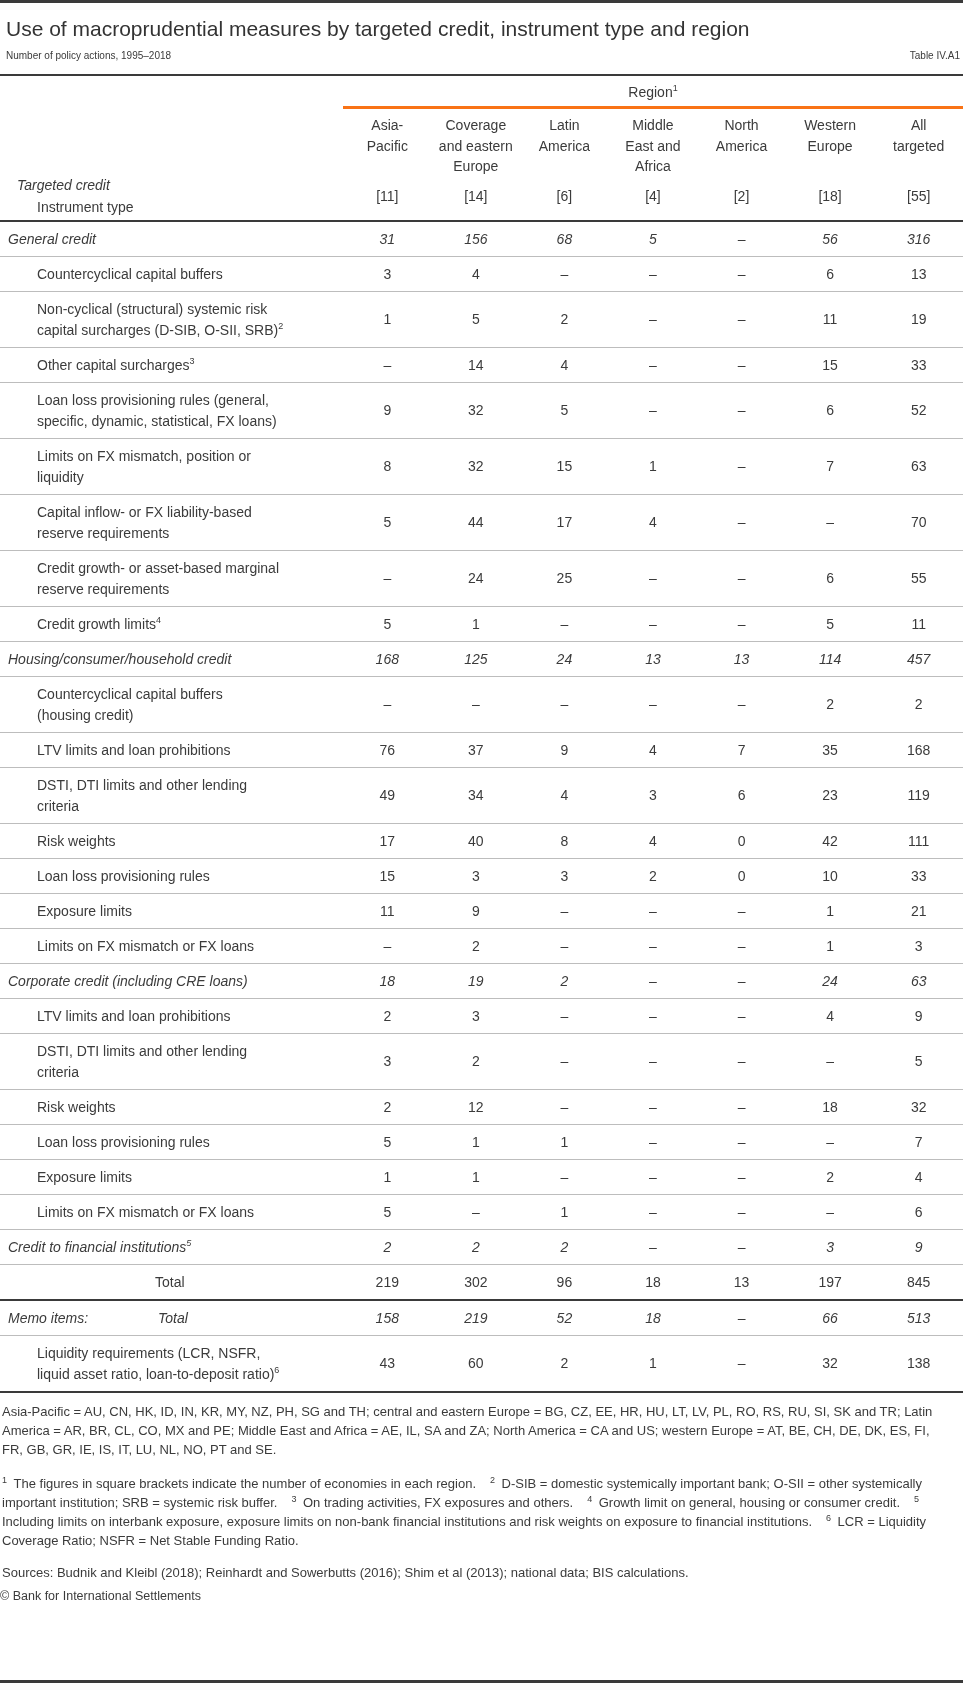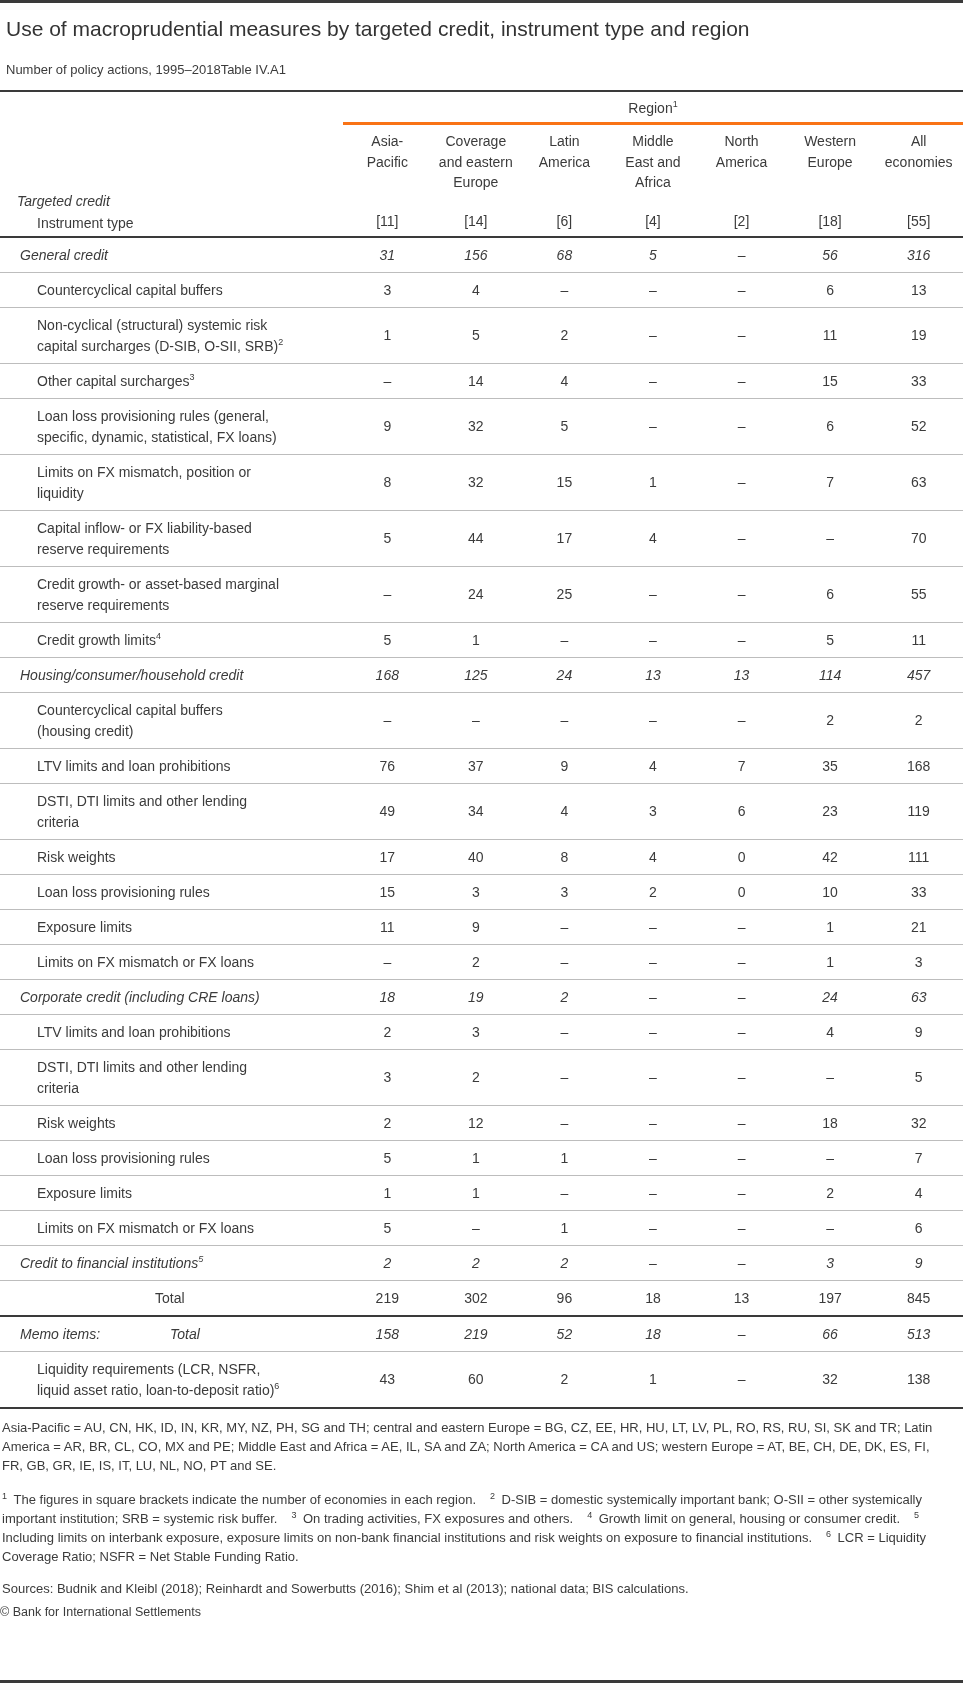--- a/index.html
+++ b/index.html
@@ -5,47 +5,47 @@
   html,body{margin:0;padding:0;background:#fff;}
   .page{
     width:963px;height:1683px;position:relative;background:#fff;
     font-family:"Liberation Sans",sans-serif;color:#3b3b3b;
     box-sizing:border-box;overflow:hidden;
   }
   .rule-top,.rule-bottom{position:absolute;left:0;right:0;height:3px;background:#3a3a3a;}
   .rule-top{top:0;}
   .rule-bottom{bottom:0;}
   .title{font-size:21px;font-weight:400;color:#333;margin:16px 6px 0 6px;line-height:1.25;}
-  .subtitle-row{display:flex;align-items:baseline;
-    font-size:13px;margin:20px 3px 0 6px;}
+  .subtitle-row{display:flex;justify-content:space-between;align-items:baseline;
+    font-size:10px;margin:8px 3px 0 6px;}
   .rule-heavy{height:2px;background:#3a3a3a;margin-top:13px;}
 
   table.policy{width:100%;border-collapse:collapse;table-layout:fixed;font-size:14px;margin:0;}
   table.policy th{font-weight:400;}
   
   .h-region{border-bottom:3px solid #f97316;text-align:center;padding:8px 0 6px 0;font-size:14px;}
   .h-label{vertical-align:bottom;text-align:left;padding:0 0 5px 0;}
   .h-label .tc{font-style:italic;padding-left:17px;margin-bottom:6px;}
   .h-label .it{padding-left:37px;}
   th.col-head{vertical-align:top;text-align:center;position:relative;height:100px;padding:6px 2px 5px 2px;line-height:1.45;}
-  th.col-head .col-count{position:absolute;left:0;right:0;bottom:5px;text-align:center;}
+  th.col-head .col-count{position:absolute;left:0;right:0;bottom:14px;text-align:center;}
   thead tr.hdr2 th{border-bottom:2px solid #3a3a3a;}
 
   
   tbody td{border-top:1px solid #bdbdbd;vertical-align:middle;line-height:21px;
     padding-top:6.5px;padding-bottom:6.5px;}
   tbody tr:first-child td{border-top:none;}
   tbody tr.thick-top td{border-top:2px solid #3a3a3a;}
   td.c-label{text-align:left;}
   td.c-val{text-align:center;}
   tr.row-item td.c-label{padding-left:37px;}
   tr.row-section td{font-style:italic;}
-  tr.row-section td.c-label{padding-left:20px;}
+  tr.row-section td.c-label{padding-left:8px;}
   tr.row-memo td{font-style:italic;}
-  tr.row-memo td.c-label{padding-left:20px;}
+  tr.row-memo td.c-label{padding-left:8px;}
   .memo-left{display:inline-block;width:150px;}
   tr.row-total td.c-label{padding-left:155px;}
   sup{font-size:9px;line-height:0;}
   .table-bottom-rule{height:2px;background:#3a3a3a;}
 
   .legend{font-size:13px;line-height:19px;margin:9px 21px 0 2px;}
   .notes{font-size:13px;line-height:19px;margin:15px 3px 0 2px;}
   .notes .note{margin-right:14px;}
   .sources{font-size:13px;line-height:19px;margin:13px 3px 0 2px;}
   .copyright{font-size:12.5px;text-align:left;margin:7px 20px 0 0;}
@@ -126,21 +126,21 @@
           <th class="col-head">
             <div class="col-lines">
               <div>Western</div>
               <div>Europe</div>
             </div>
             <div class="col-count">[18]</div>
           </th>
           <th class="col-head">
             <div class="col-lines">
               <div>All</div>
-              <div>economies</div>
+              <div>targeted</div>
             </div>
             <div class="col-count">[55]</div>
           </th>
         </tr>
     </thead>
     <tbody id="table-body">
         <tr class="row-section">
           <td class="c-label">
             <div>General credit</div>
           </td>

